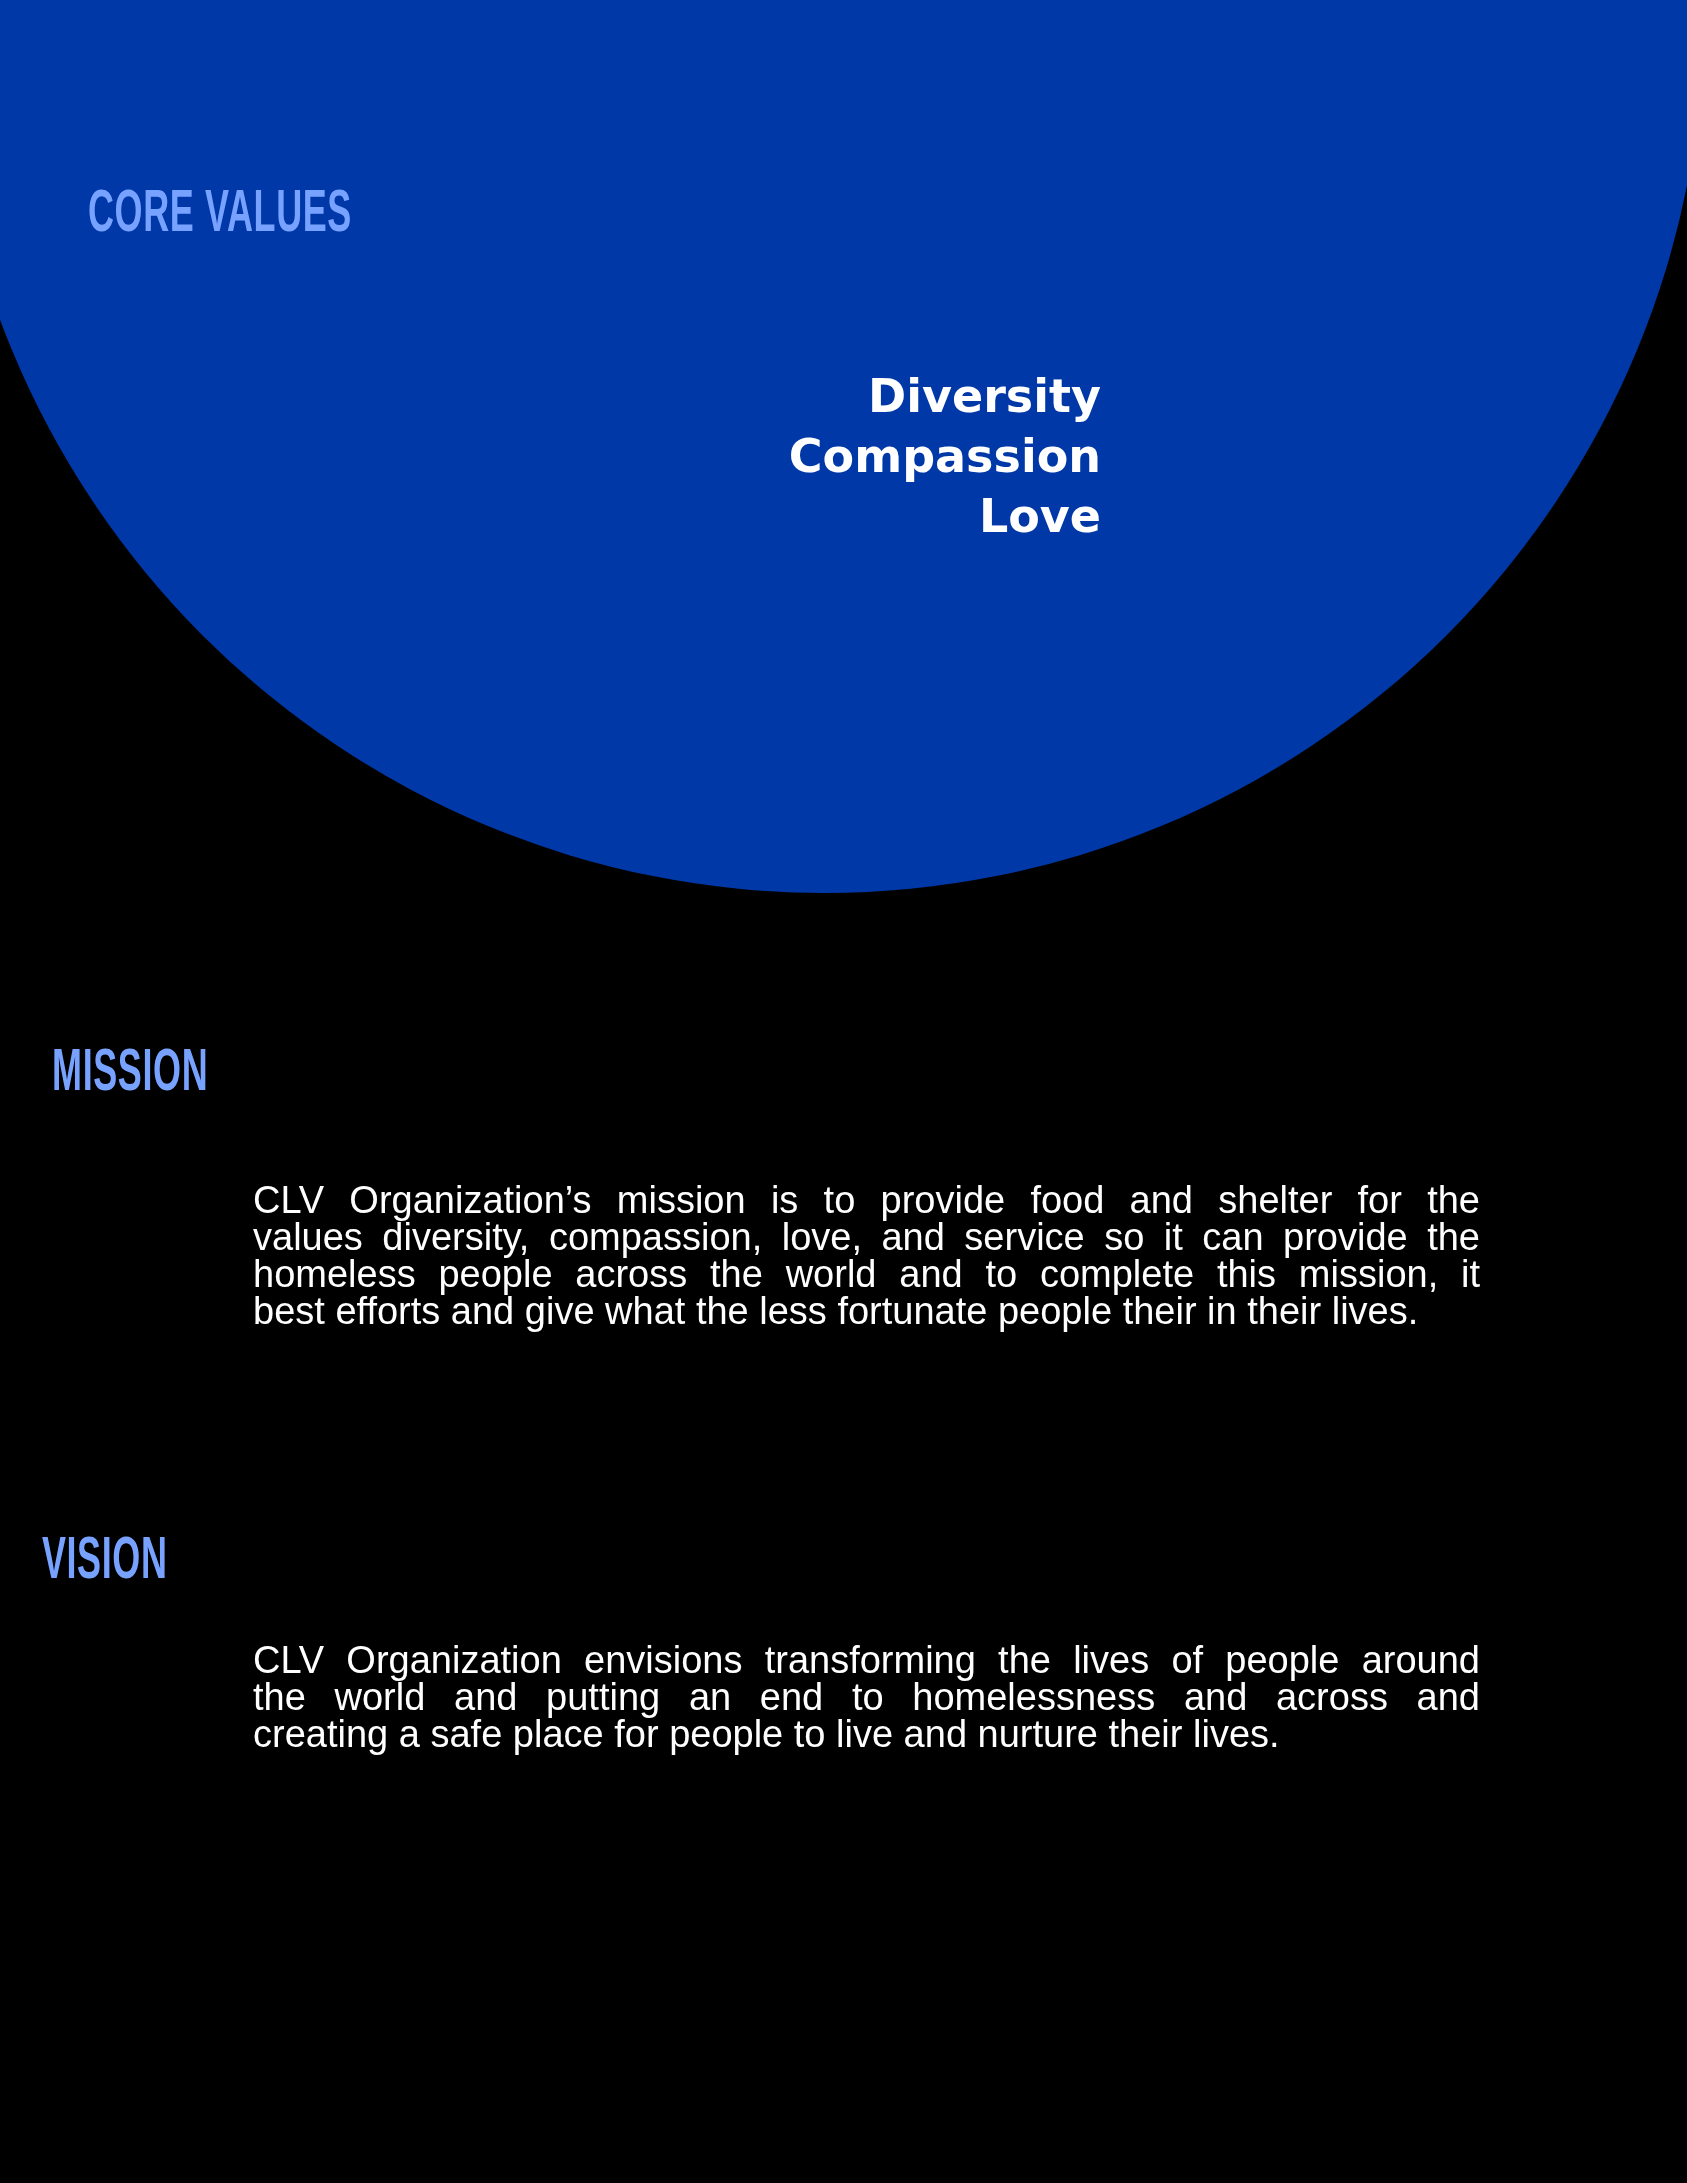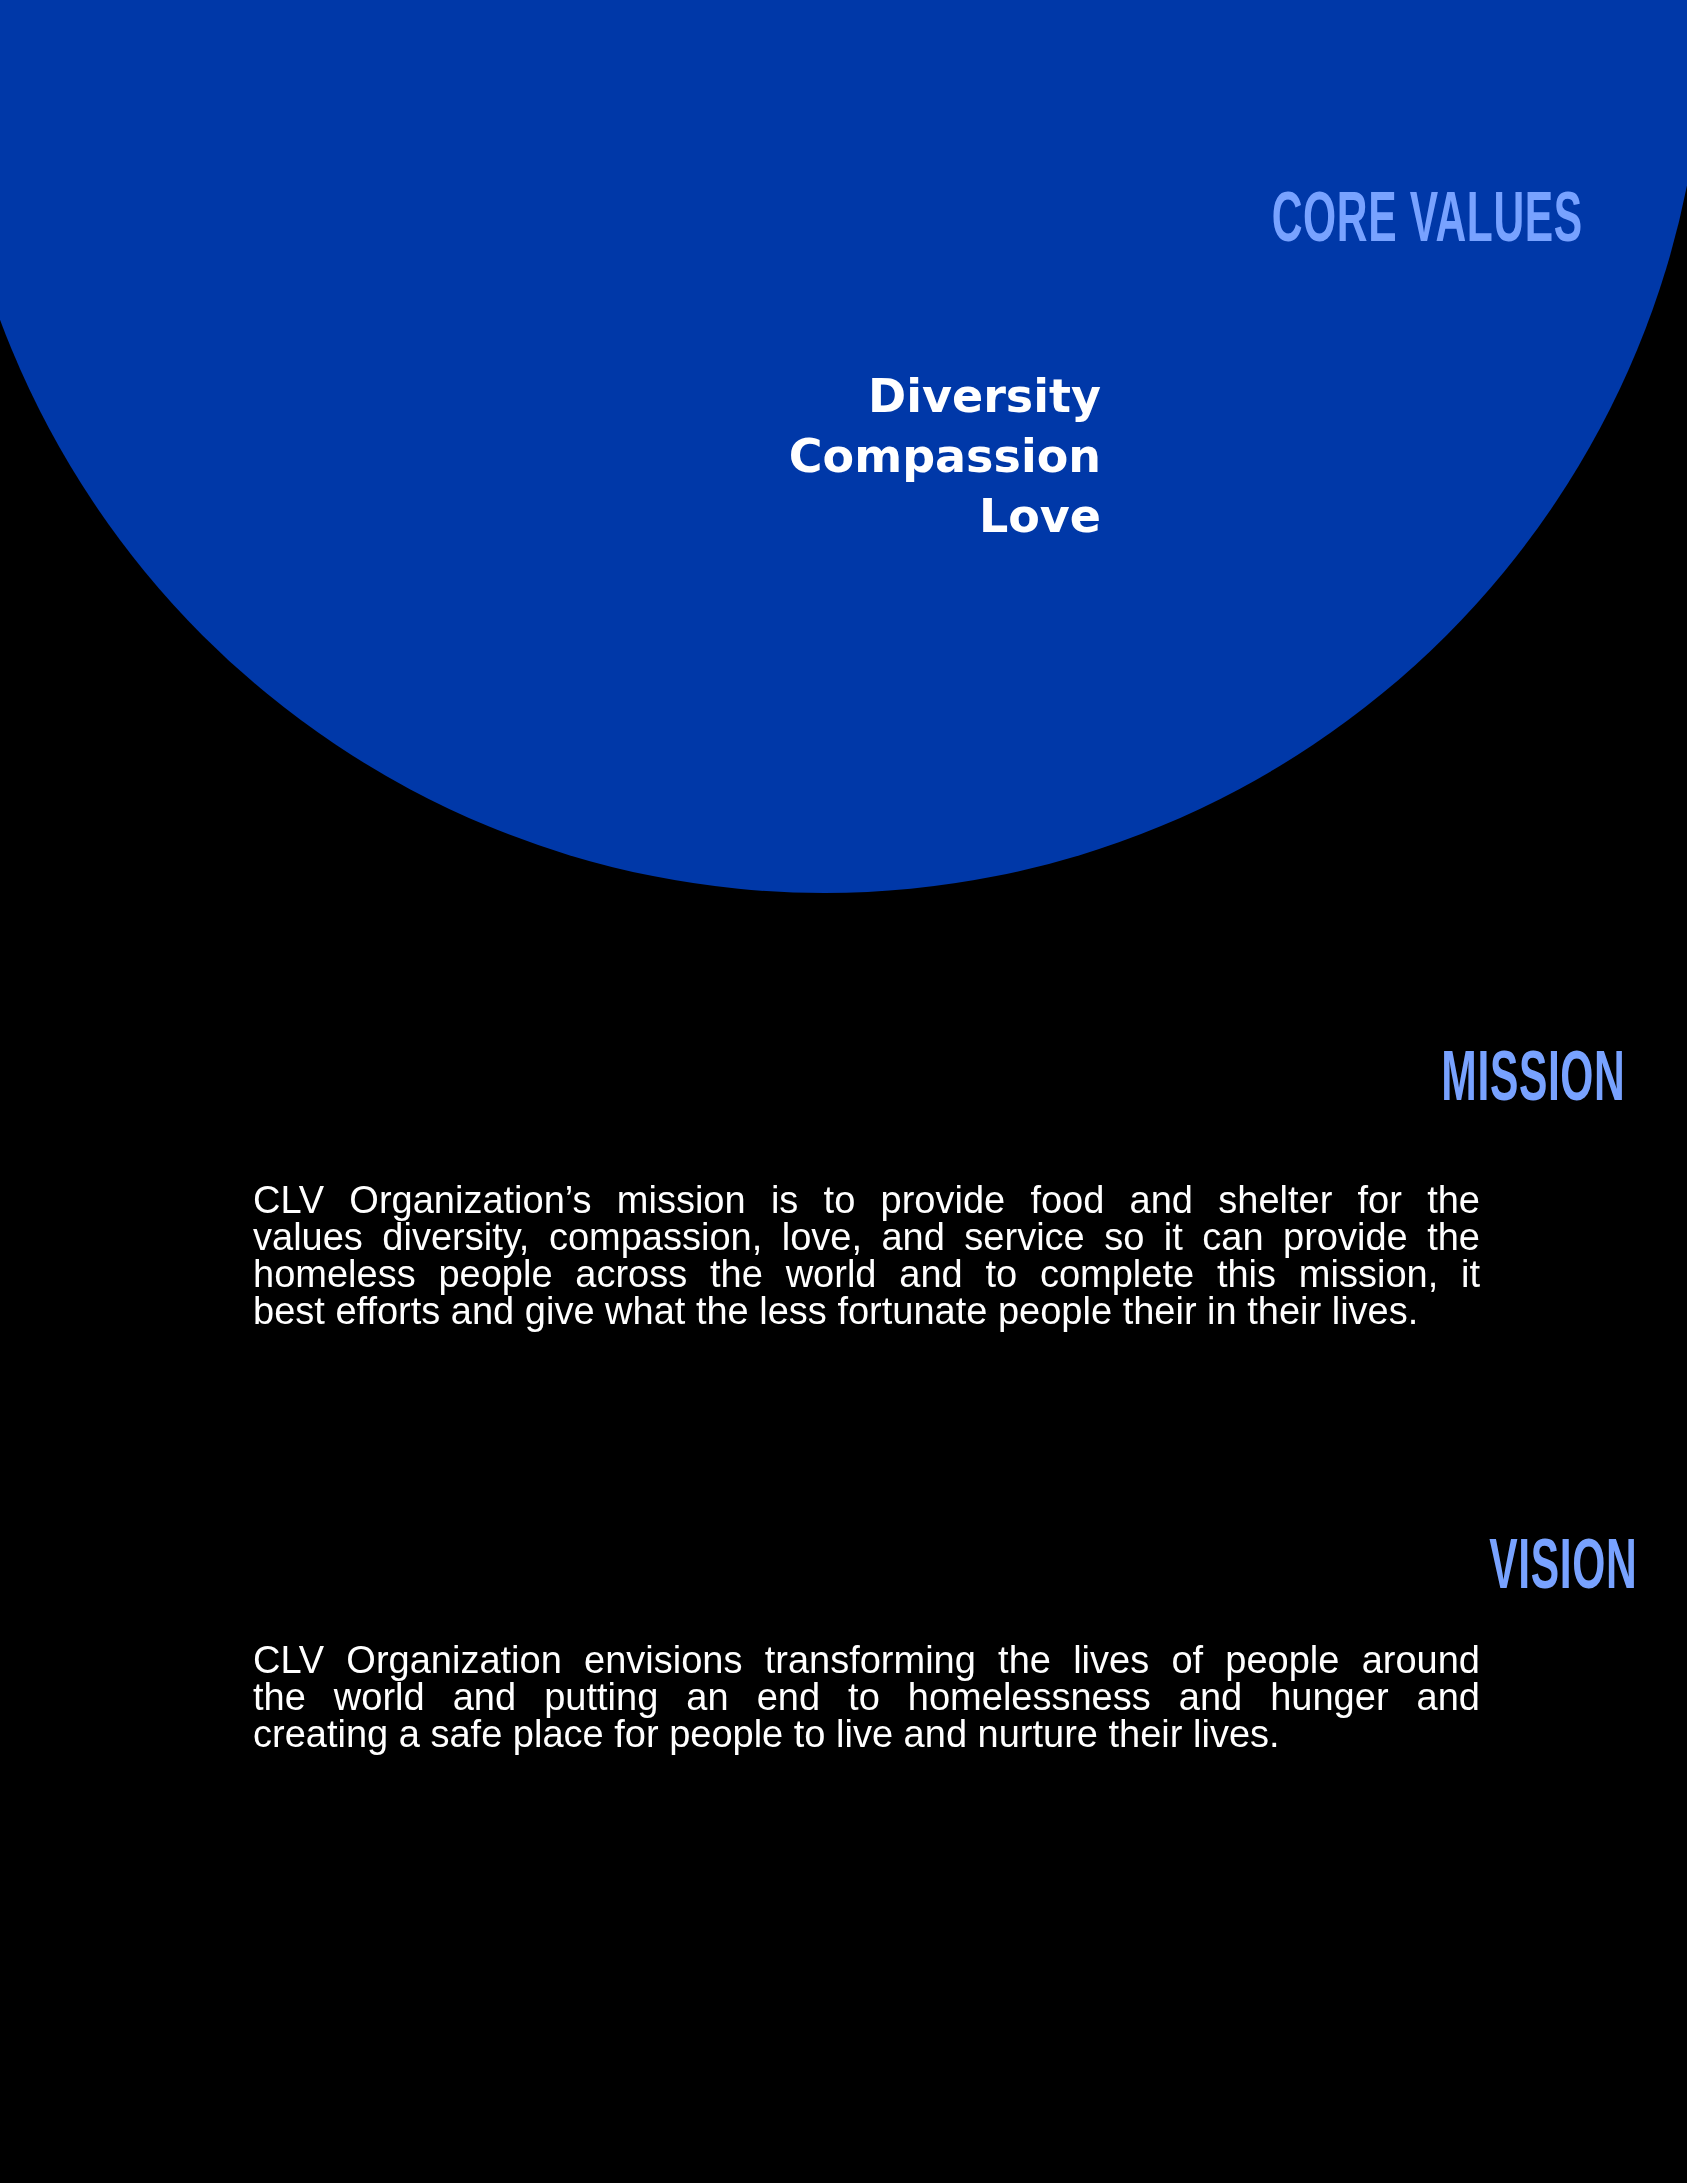--- a/index.html
+++ b/index.html
@@ -9,23 +9,23 @@
     font-family: "Liberation Sans", sans-serif;
   }
   .circle {
     position: absolute;
     left: calc(824px - 879px); top: calc(13px - 879px);
     width: 1759px; height: 1759px; border-radius: 50%;
     background: #0038A8;
   }
   .heading {
     position: absolute; left: 0; width: 1687px;
-    text-align: right; margin: 0;
+    text-align: left; margin: 0;
     font-family: "Liberation Sans", sans-serif; font-weight: bold;
-    font-size: 71px; line-height: 1; color: #78A2FF;
+    font-size: 60px; line-height: 1; color: #78A2FF;
     letter-spacing: 1px;
   }
   .heading span { display: inline-block; transform: scaleX(0.6); transform-origin: center; }
   .values {
     position: absolute; left: 605px; width: 496px; top: 366px;
     text-align: right; margin: 0; padding: 0; list-style: none;
     font-family: "DejaVu Sans", sans-serif; font-weight: bold;
     font-size: 46px; line-height: 60px; color: #FFFFFF;
   }
   .values li { white-space: nowrap; }
@@ -62,16 +62,16 @@
   <span class="line">homeless people across the world and to complete this mission, it</span>
   <span class="line last">best efforts and give what the less fortunate people their in their lives.</span>
 </div>
 
 <h2 class="heading" style="top:1528px;">
   <span>VISION</span>
 </h2>
 
 <div class="body-text" style="top:1642px;">
   <span class="line">CLV Organization envisions transforming the lives of people around</span>
-  <span class="line">the world and putting an end to homelessness and hunger and</span>
+  <span class="line">the world and putting an end to homelessness and across and</span>
   <span class="line last">creating a safe place for people to live and nurture their lives.</span>
 </div>
 
 
 </body></html>

